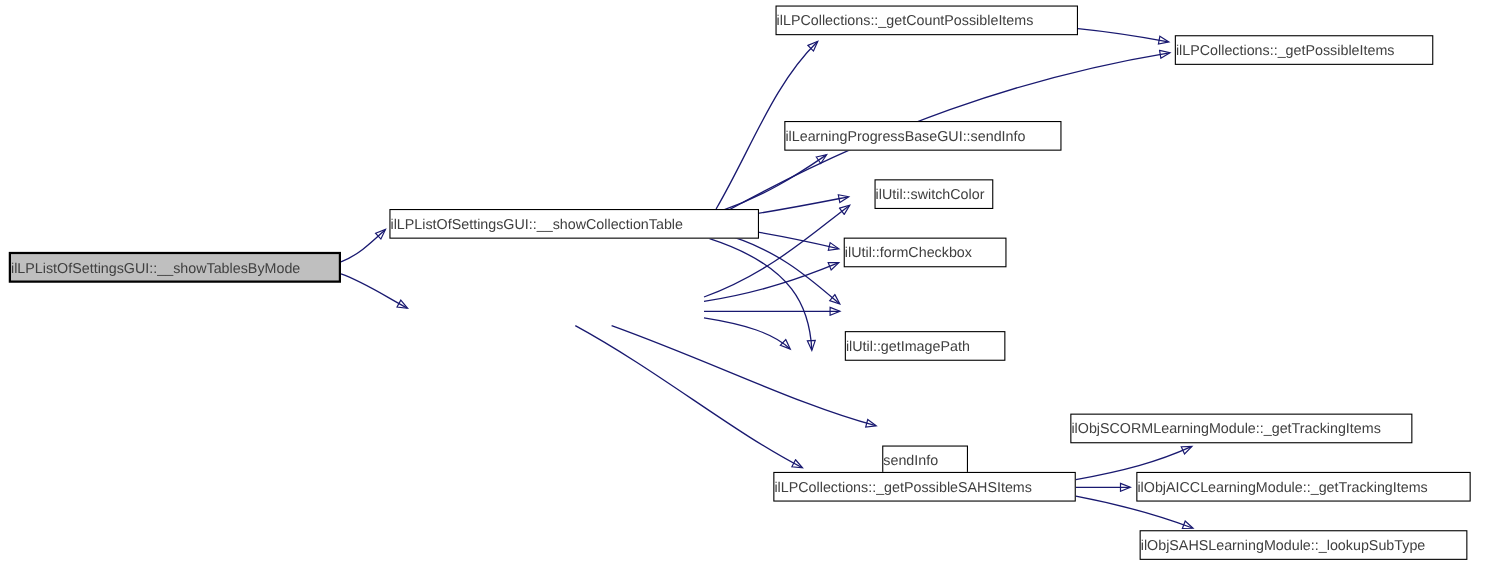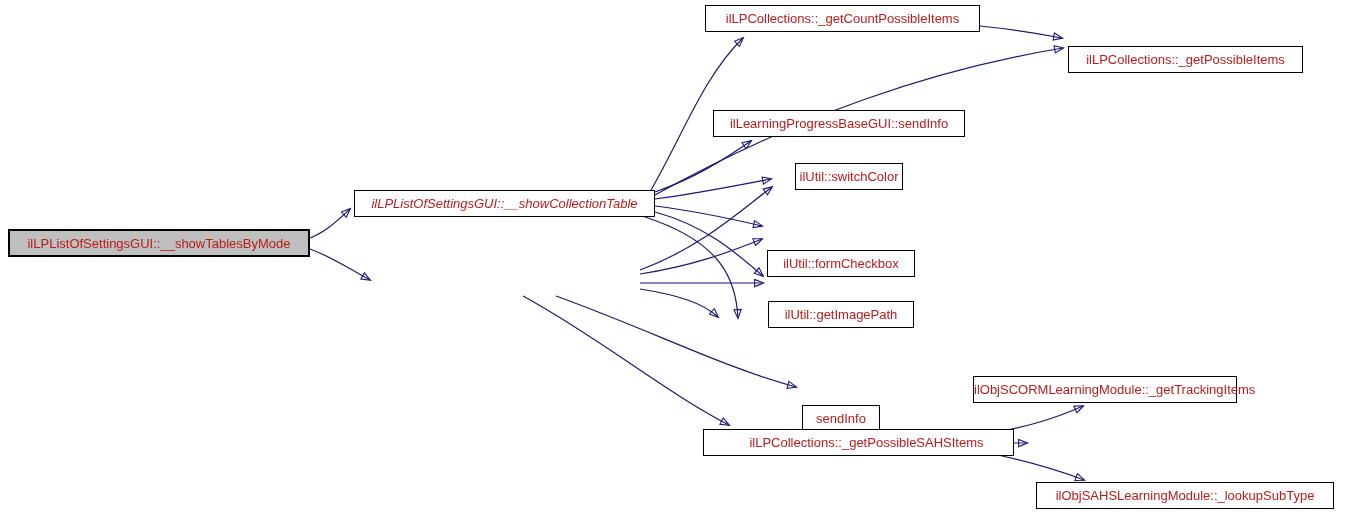--- a/index.html
+++ b/index.html
@@ -22,24 +22,24 @@
     width: 1352px;
     height: 517px;
     z-index: 1;
   }
   .node {
     position: absolute;
     box-sizing: border-box;
     height: 27px;
     border: 1px solid #000000;
     background: #ffffff;
-    color: #b91c1c;
+    color: #404040;
     font-size: 13px;
     line-height: 25px;
-    text-align: center;
+    text-align: left;
     white-space: nowrap;
     z-index: 2;
     cursor: pointer;
   }
   .node.root {
     background: #bfbfbf;
     border-width: 2px;
     height: 28px;
   }
   .edges path {
@@ -80,38 +80,39 @@
 
     <path d="M 980,26 C 1010,29 1035,33 1062,38" marker-end="url(#arrow)"></path>
 
     <path d="M 978,436 C 1022,428 1052,420 1083,406" marker-end="url(#arrow)"></path>
     <path d="M 978,443 C 995,443 1010,443 1027,443" marker-end="url(#arrow)"></path>
     <path d="M 978,451 C 1020,459 1052,468 1084,480" marker-end="url(#arrow)"></path>
   </svg>
 
   <div class="node root" style="left:8px; top:229px; width:302px;">ilLPListOfSettingsGUI::__showTablesByMode</div>
 
-  <div class="node" style="left:354px; top:190px; width:301px;font-style:italic;">ilLPListOfSettingsGUI::__showCollectionTable</div>
+  <div class="node" style="left:354px; top:190px; width:336px;">ilLPListOfSettingsGUI::__showCollectionTable</div>
 
 
   <div class="node" style="left:705px; top:5px; width:275px;">ilLPCollections::_getCountPossibleItems</div>
 
-  <div class="node" style="left:1068px; top:32px; width:235px;margin-top:14px;">ilLPCollections::_getPossibleItems</div>
+  <div class="node" style="left:1068px; top:32px; width:235px;">ilLPCollections::_getPossibleItems</div>
 
   <div class="node" style="left:713px; top:110px; width:252px;">ilLearningProgressBaseGUI::sendInfo</div>
 
   <div class="node" style="left:795px; top:163px; width:108px;">ilUtil::switchColor</div>
 
-  <div class="node" style="left:767px; top:216px; width:148px;margin-top:34px;">ilUtil::formCheckbox</div>
+  <div class="node" style="left:767px; top:216px; width:148px;">ilUtil::formCheckbox</div>
 
   <div class="node" style="left:768px; top:269px; width:146px;margin-top:32px;">ilUtil::getImagePath</div>
 
 
   <div class="node" style="left:802px; top:376px; width:78px;margin-top:29px;">sendInfo</div>
 
-  <div class="node" style="left:703px; top:429px; width:311px;padding-left:16px;">ilLPCollections::_getPossibleSAHSItems</div>
+  <div class="node" style="left:703px; top:429px; width:275px;">ilLPCollections::_getPossibleSAHSItems</div>
 
-  <div class="node" style="left:973px; top:376px; width:264px;">ilObjSCORMLearningModule::_getTrackingItems</div>
+  <div class="node" style="left:973px; top:376px; width:311px;">ilObjSCORMLearningModule::_getTrackingItems</div>
 
+  <div class="node" style="left:1033px; top:429px; width:304px;">ilObjAICCLearningModule::_getTrackingItems</div>
 
   <div class="node" style="left:1036px; top:482px; width:298px;">ilObjSAHSLearningModule::_lookupSubType</div>
 
 </div>
 
 </body></html>

